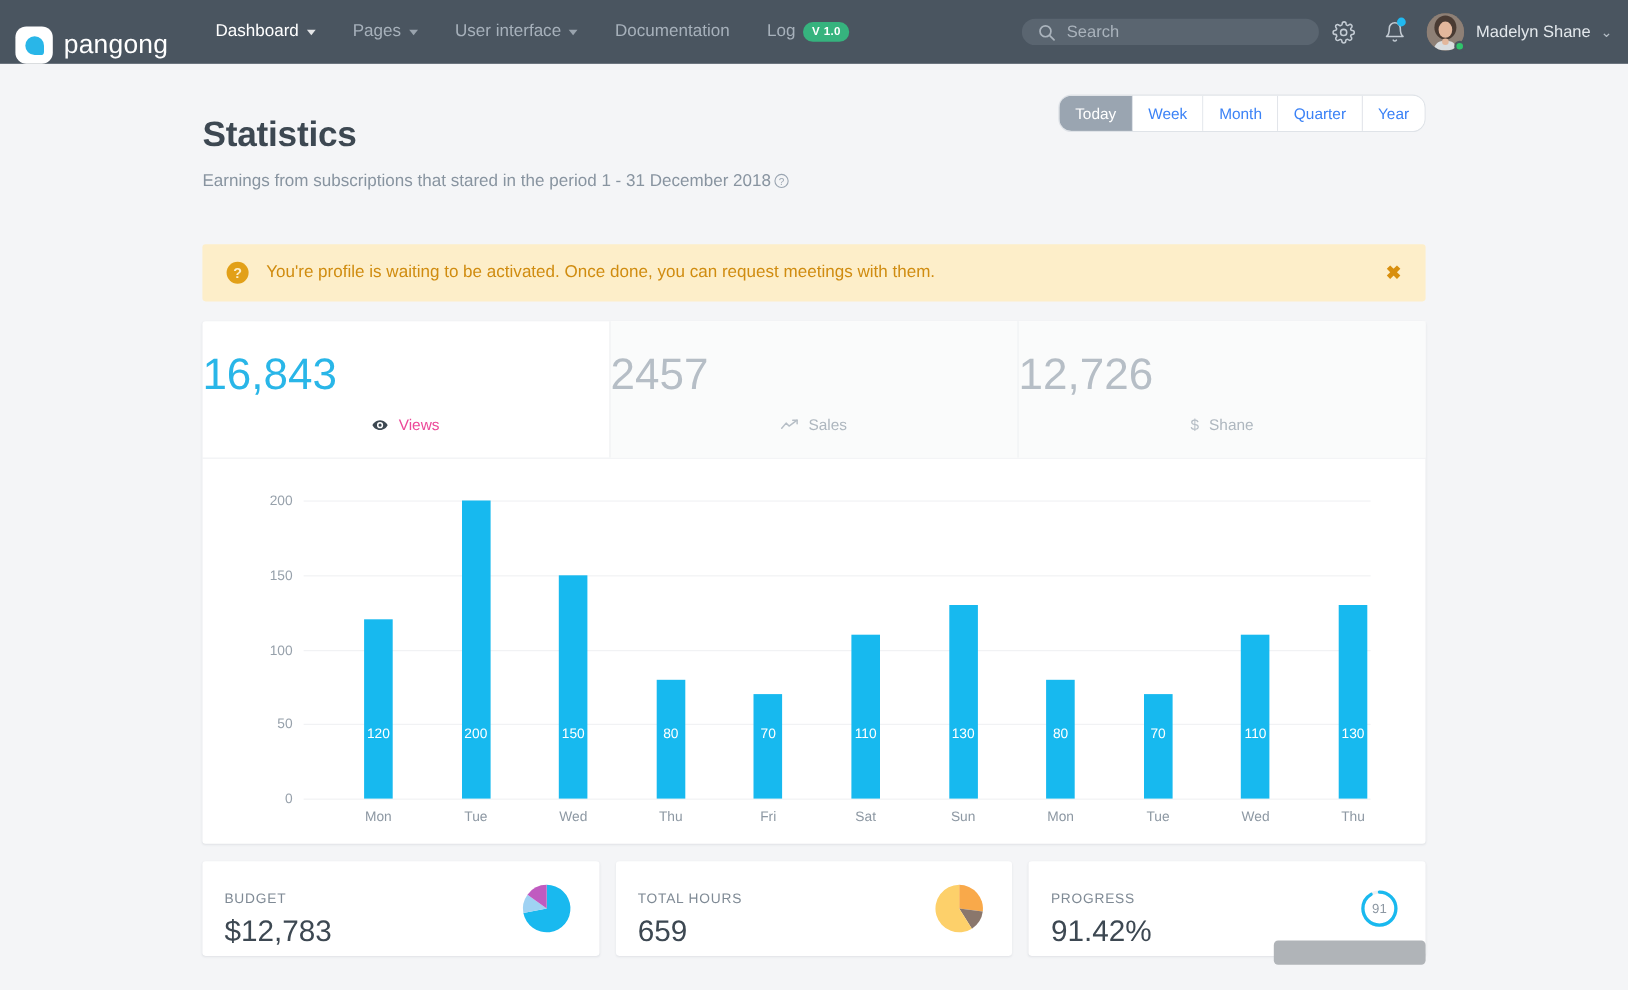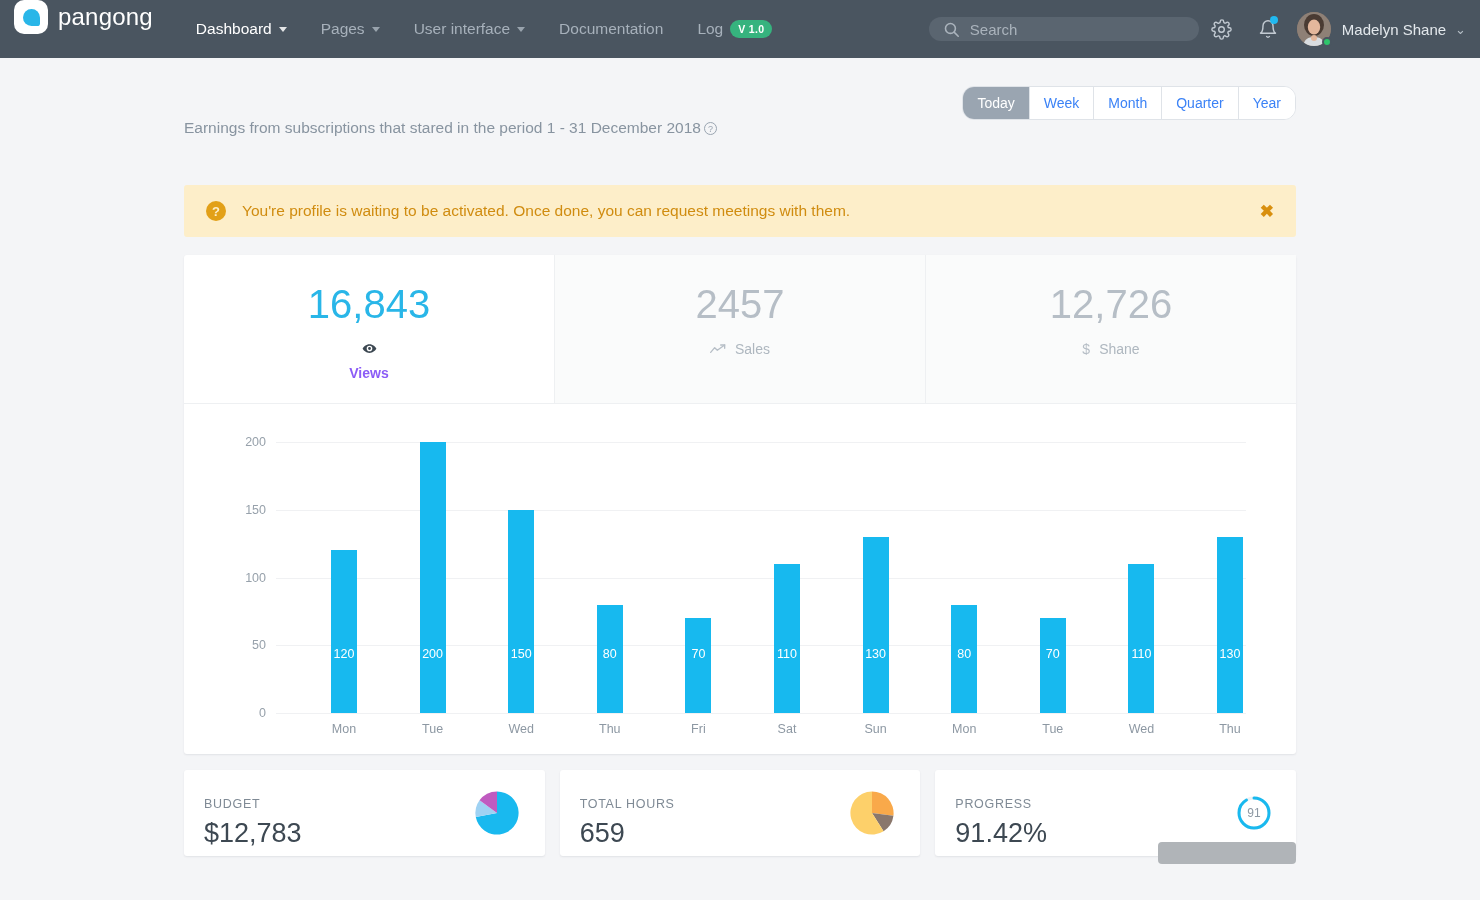--- a/index.html
+++ b/index.html
@@ -7,21 +7,21 @@
     width: 1480px; height: 900px;
     background: #f4f5f7;
     font-family: "Liberation Sans", sans-serif;
     overflow: hidden;
   }
 
   
   .navbar {
     height: 58px; width: 100%;
     background: #4a5560;
-    display: flex; align-items: flex-start;
+    display: flex; align-items: flex-end;
     padding: 0 14px 0 14px;
     position: relative;
   }
   .brand { display: flex; align-items: center; gap: 10px; margin-right: 26px; }
   .logo-sq {
     width: 34px; height: 34px; border-radius: 10px; background: #ffffff;
     display: flex; align-items: center; justify-content: center;
   }
   .logo-bubble {
     width: 17px; height: 17px; background: #29b6e8;
@@ -108,31 +108,31 @@
   .alert-close { position: absolute; right: 22px; color: #d88f0e; font-size: 17px;
                  font-weight: bold; cursor: pointer; }
 
   
   .card {
     background: #fff; border-radius: 3px; margin-top: 18px;
     box-shadow: 0 1px 2px rgba(60,72,88,.10);
   }
   .stats-row { display: flex; border-bottom: 1px solid #eef0f2; }
   .stat {
-    flex: 1; padding: 28px 0 22px; text-align: center;
+    flex: 1; padding: 28px 0 22px; 
   }
   .stat.dim { background: #fafbfb; border-left: 1px solid #eef0f2; }
   .stat-num { font-size: 40px; line-height: 1.05; font-weight: normal; }
   .stat-num.accent { color: #29b6e8; }
   .stat-num.muted { color: #b6bec6; }
   .stat-label {
     margin-top: 16px; font-size: 14px; display: flex; align-items: center;
     justify-content: center; gap: 9px;
   }
-  .stat-label.dark { color: #8b5cf6; font-weight: bold; flex-direction: column; }
+  .stat-label.dark { color: #ec4899; font-weight: normal; }
   .stat-label.light { color: #aeb7bf; }
 
   
   .chart-area { padding: 22px 50px 18px 50px; }
   .chart { position: relative; height: 310px; }
   .gridline { position: absolute; left: 42px; right: 0; height: 1px; background: #f0f1f3; }
   .ytick { position: absolute; left: 0; width: 32px; text-align: right;
            font-size: 12.5px; color: #97a1ab; transform: translateY(-50%); }
   .bars { position: absolute; left: 42px; right: 0; top: 0; bottom: 23px; }
   .bar-col { position: absolute; bottom: 0; width: 26px; text-align: center; }
@@ -233,20 +233,21 @@
       <span class="online-dot"></span>
     </div>
     <span class="user-name">Madelyn Shane</span>
     <span class="user-caret">⌄</span>
   </div>
 </div>
 
 <div class="page">
 
   <div class="title-row">
+    <div class="page-title">Statistics</div>
     <div class="page-sub">
       <span>Earnings from subscriptions that stared in the period 1 - 31 December 2018</span><span class="q-circle">?</span>
     </div>
 
     <div class="seg-group">
       <div class="seg active">Today</div>
       <div class="seg">Week</div>
       <div class="seg">Month</div>
       <div class="seg">Quarter</div>
       <div class="seg">Year</div>

